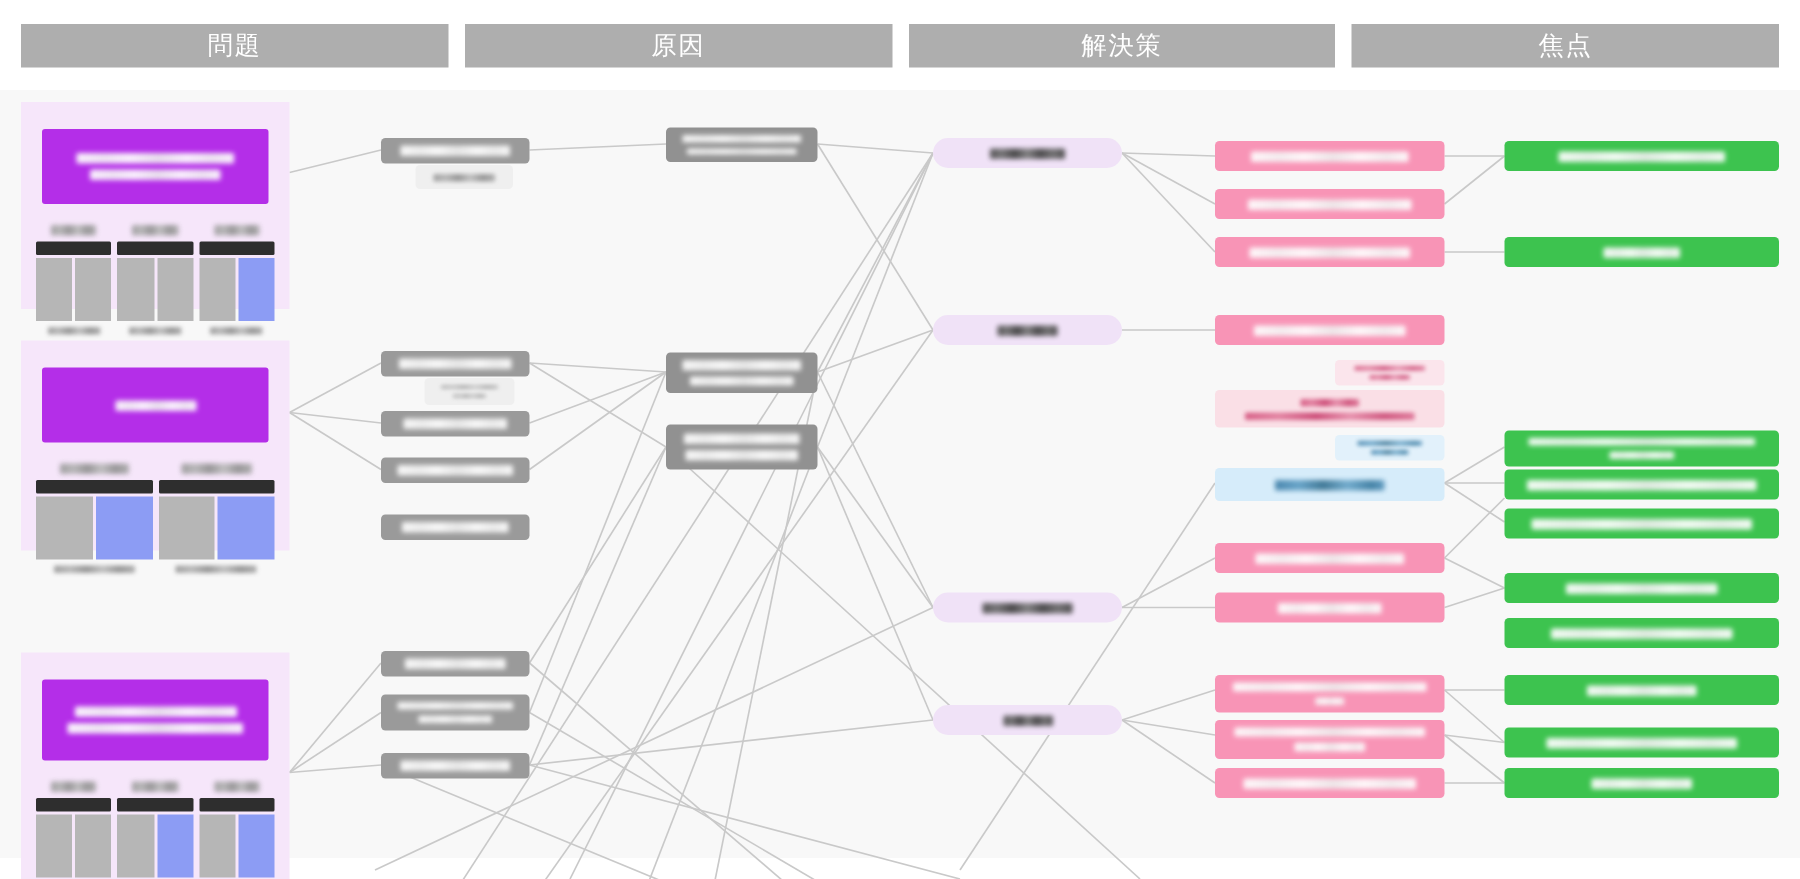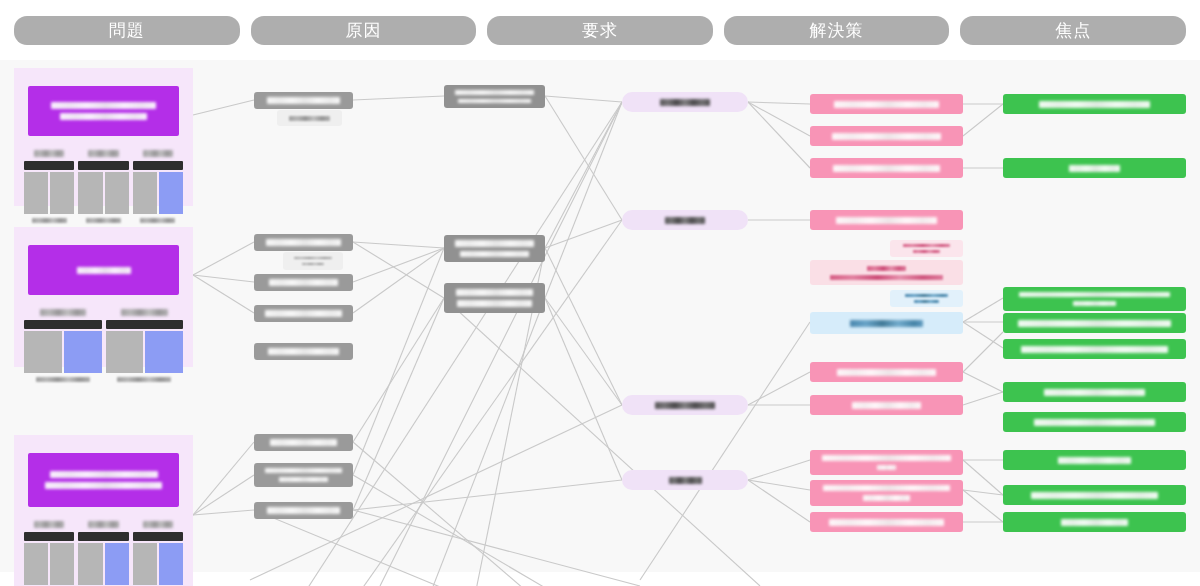--- a/index.html
+++ b/index.html
@@ -25,21 +25,20 @@
     flex: 1 1 0;
     height: 29px;
     background: #aeaeae;
     color: #ffffff;
     font-size: 17px;
     line-height: 29px;
     text-align: center;
     letter-spacing: 1px;
     white-space: nowrap;
     overflow: hidden;
-    border-radius: 13px;
   }
 
   
   .canvas {
     position: absolute;
     left: 0; top: 60px;
     width: 1200px; height: 512px;
     background: #f8f8f8;
     overflow: visible;
   }
@@ -117,21 +116,20 @@
   }
 </style>
 </head>
 <body>
 
 <div id="app">
 
   <div class="col-headers">
     <div class="col-head">問題</div>
     <div class="col-head">原因</div>
-    <div class="col-head">要求</div>
     <div class="col-head">解決策</div>
     <div class="col-head">焦点</div>
   </div>
 
   <div class="canvas">
 
     <svg class="edges" viewBox="0 0 1200 526" preserveAspectRatio="none">
       <g>
         <line x1="193" y1="55" x2="254" y2="40"></line>
         <line x1="193" y1="215" x2="254" y2="182"></line>

